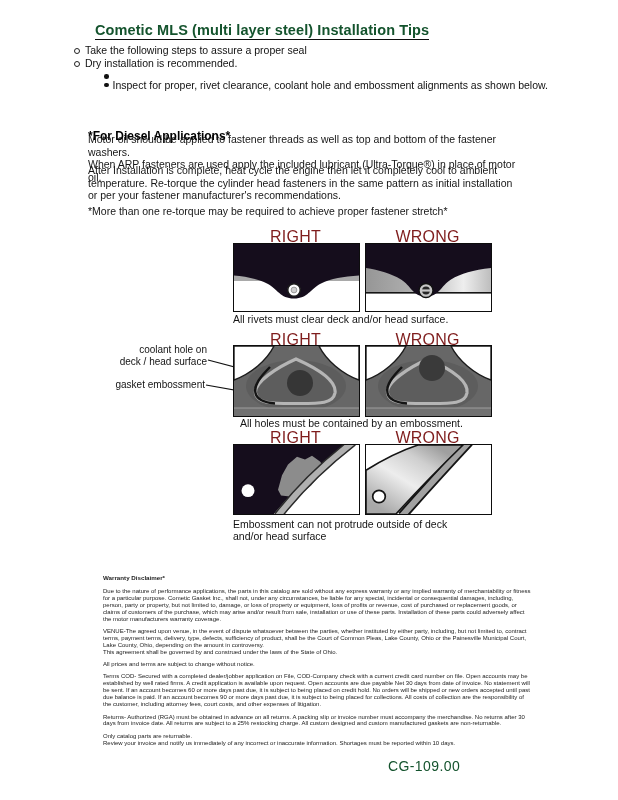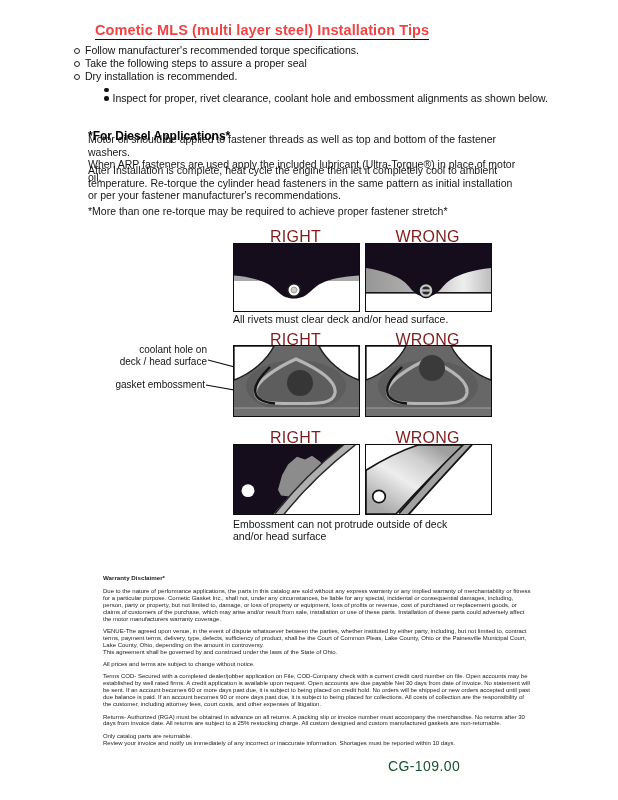--- a/index.html
+++ b/index.html
@@ -1,19 +1,19 @@
 <!DOCTYPE html>
 <html><head>
 <meta charset="utf-8">
 <style>
   html,body{margin:0;padding:0;background:#ffffff;}
   .page{position:relative;width:618px;height:800px;background:#ffffff;overflow:hidden;
         font-family:"Liberation Sans",sans-serif;color:#1a1a1a;}
   .abs{position:absolute;}
-  .title{left:95px;top:22px;font-size:14.5px;font-weight:bold;color:#ef4444;
+  .title{left:95px;top:22px;font-size:14.5px;font-weight:bold;color:#14532d;
          border-bottom:1.8px solid #0e0e0e;padding-bottom:1px;letter-spacing:.1px;}
   .tips{left:74px;top:44px;font-size:10.5px;line-height:13.2px;color:#111;}
   .tip-row{display:flex;align-items:flex-start;}
   .tip-row.sub{margin-left:30px;}
   .marker-open{width:4px;height:4px;border:1px solid #222;border-radius:50%;
                margin:4px 5px 0 0;flex:none;}
   .marker-fill{width:4.5px;height:4.5px;background:#111;border-radius:50%;
                margin:4px 4px 0 0;flex:none;}
   .diesel-head{left:88px;top:129px;font-size:12px;font-weight:bold;color:#000000;}
   .para{left:88px;width:430px;font-size:10.5px;line-height:12.6px;white-space:pre-line;color:#161616;}
@@ -28,24 +28,20 @@
   .docnum{left:388px;top:758px;font-size:14px;color:#14532d;letter-spacing:.4px;}
 </style>
 </head>
 <body>
 
 <div class="page">
 
   <div class="abs title">Cometic MLS (multi layer steel) Installation Tips</div>
 
   <div class="abs tips">
-    <div class="tip-row">
-      <span class="marker-open"></span>
-      <span>Follow manufacturer's recommended torque specifications.</span>
-    </div>
     <div class="tip-row">
       <span class="marker-open"></span>
       <span>Take the following steps to assure a proper seal</span>
     </div>
     <div class="tip-row">
       <span class="marker-open"></span>
       <span>Dry installation is recommended.</span>
     </div>
     <div class="tip-row sub">
       <span class="marker-fill"></span>
@@ -127,20 +123,21 @@
       <ellipse cx="62" cy="40" rx="50" ry="26" fill="#5d5d5d"></ellipse>
       <path d="M0,0 L40,0 C33,14 17,28 0,34 Z" fill="#ffffff" stroke="#1a1a1a" stroke-width="1.4"></path>
       <path d="M125,0 L85,0 C92,14 108,28 125,34 Z" fill="#ffffff" stroke="#1a1a1a" stroke-width="1.4"></path>
       <rect x="0" y="62" width="125" height="8" fill="#717171"></rect>
       <line x1="0" y1="62" x2="125" y2="62" stroke="#9d9d9d" stroke-width="1.2"></line>
       <path d="M62,13 C80,21 103,34 101,47 C99,58 85,57.5 62,57.5 C39,57.5 23,58 21.5,47 C20,36 44,21 62,13 Z" fill="none" stroke="#b5b5b5" stroke-width="3.2"></path>
       <path d="M36,21 C27,30 19.5,39 21.5,47 C23,54 30,56.5 41,57.5" fill="none" stroke="#141414" stroke-width="2.4"></path>
       <circle cx="66" cy="22" r="13" fill="#3a3a3a"></circle>
     </svg>
   </div>
+  <div class="abs caption" style="left:240px;top:417px">All holes must be contained by an embossment.</div>
 
   <div class="abs dlabel" style="left:233px;top:429px">RIGHT</div>
   <div class="abs dlabel" style="left:365px;top:429px">WRONG</div>
 
   <div class="abs dbox" style="left:233px;top:444px;height:69px">
     <svg viewBox="0 0 125 71" preserveAspectRatio="none">
       <rect width="125" height="71" fill="#ffffff"></rect>
       <path d="M0,0 L114,0 Q70,32 40,71 L0,71 Z" fill="#150d1c"></path>
       <polygon points="44,46 48,31 54,20 63,12 71,15 78,11 86,17 91,24 84,33 77,42 68,49 56,53 47,52" fill="#8c8c8c"></polygon>
       <path d="M44,73 Q74,33 119,-3" fill="none" stroke="#2a2a2a" stroke-width="9"></path>

